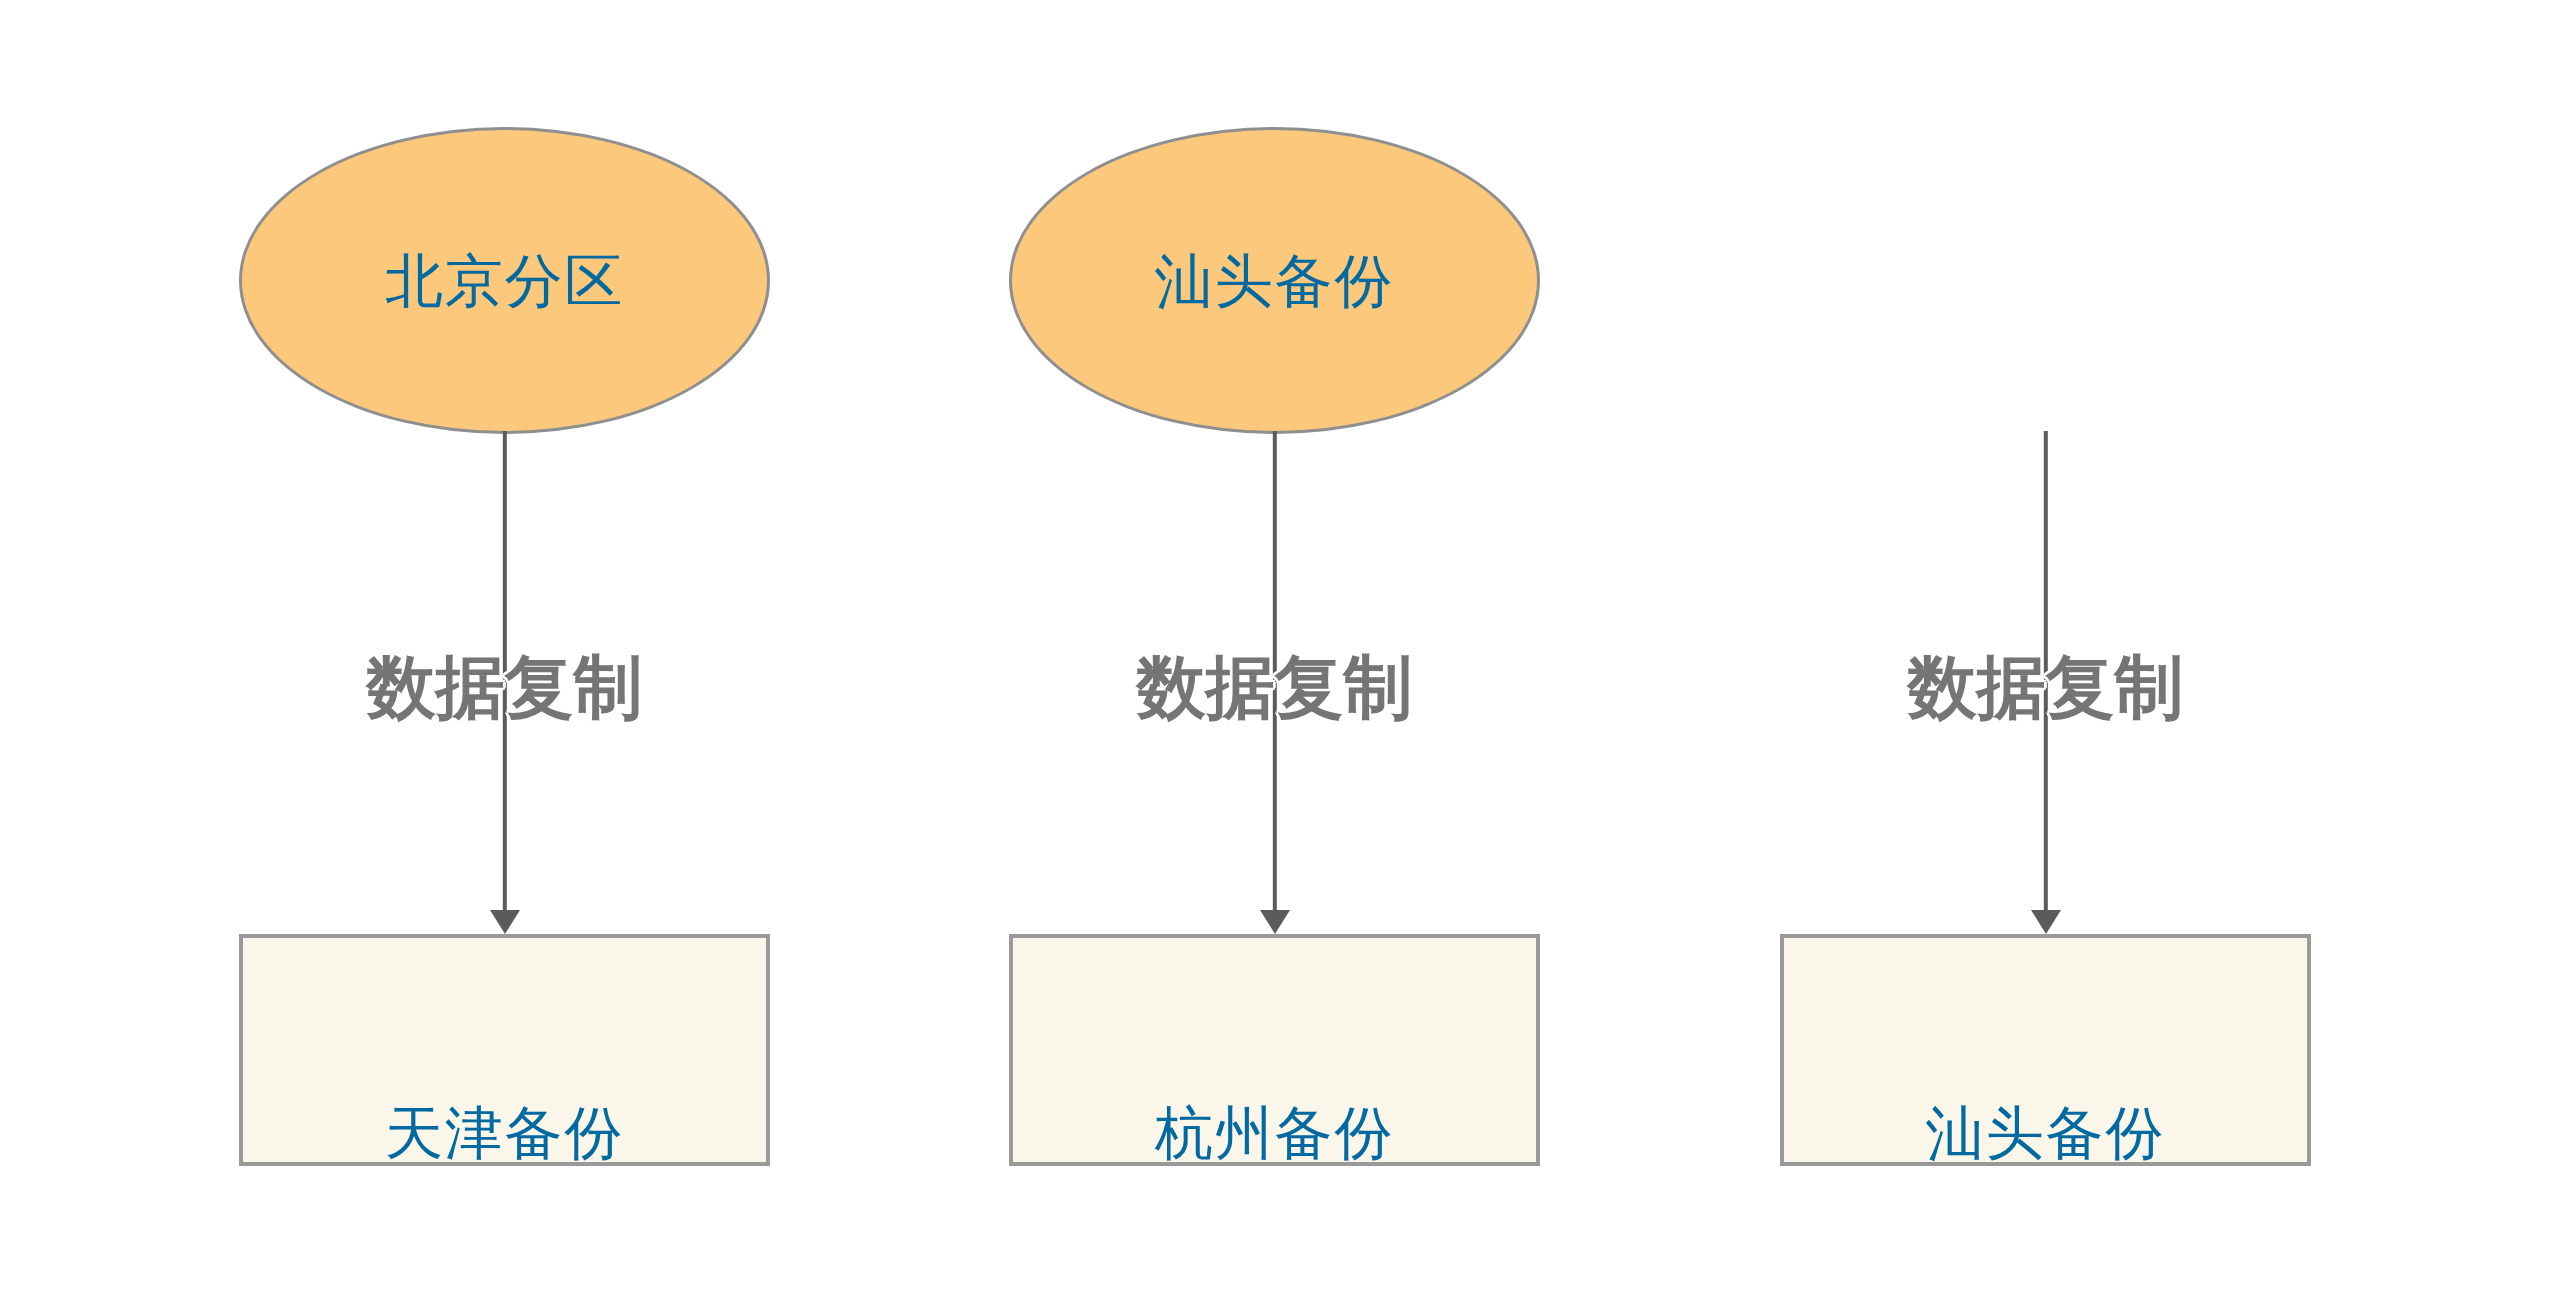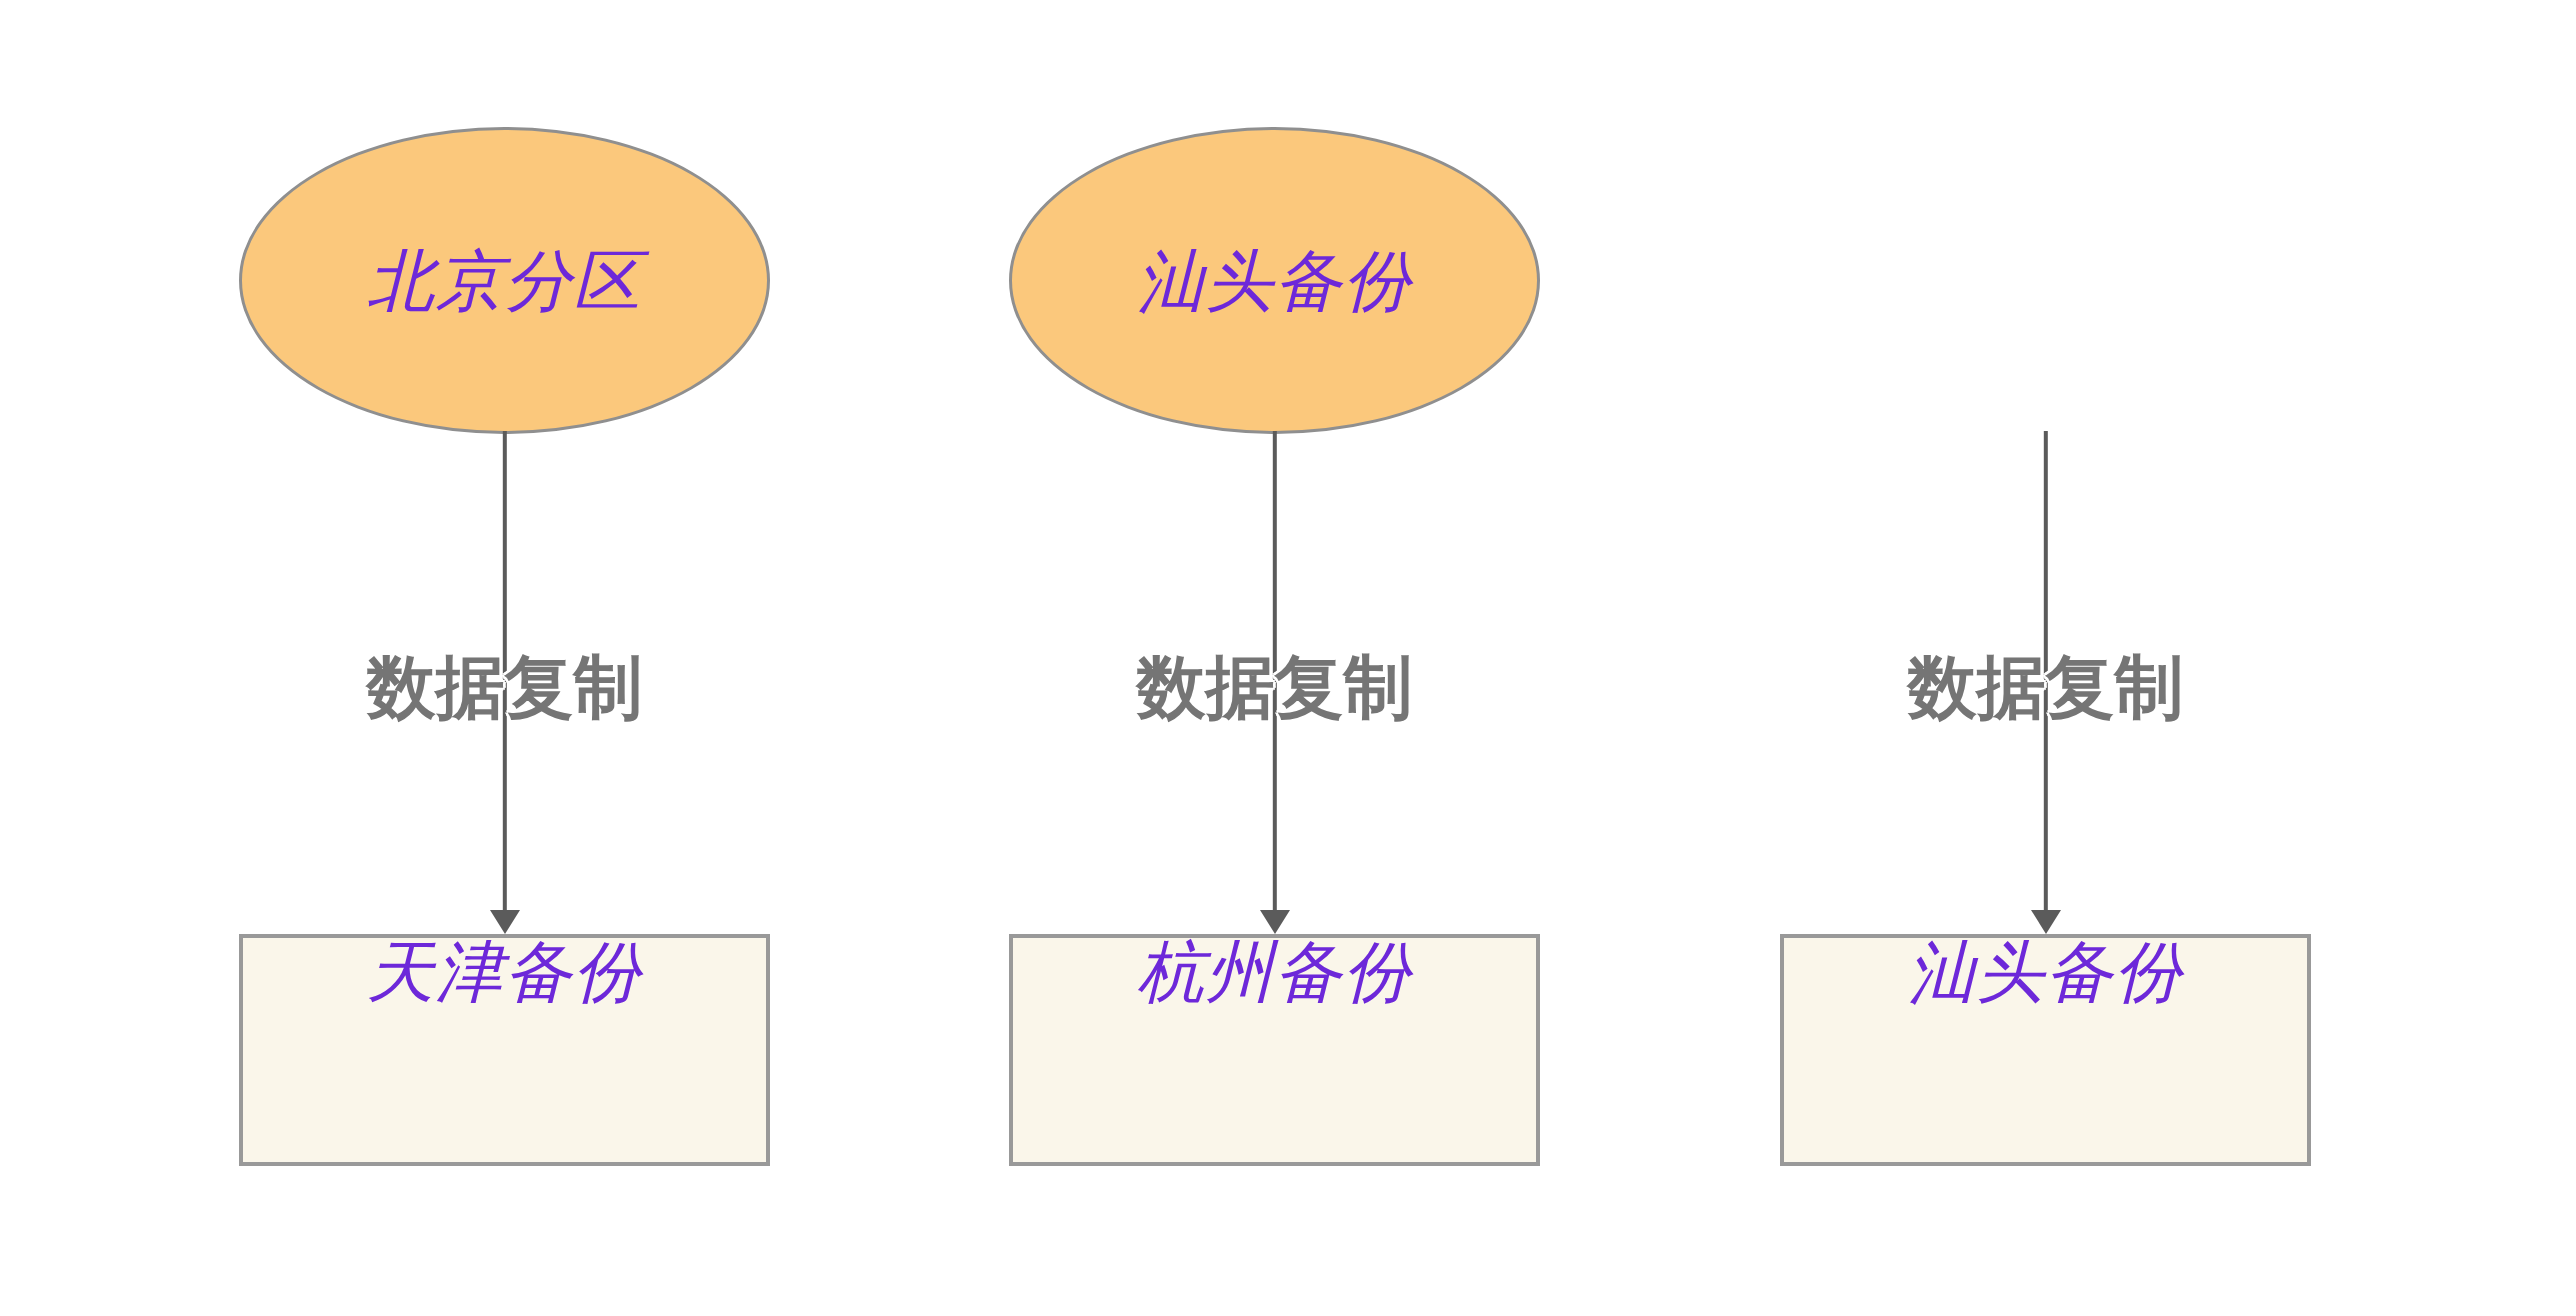--- a/index.html
+++ b/index.html
@@ -33,26 +33,25 @@
     height: 307px;
     box-sizing: border-box;
     background: #FBC87C;
     border: 3.5px solid #8F8F8F;
     border-radius: 50%;
     display: flex;
     align-items: center;
     justify-content: center;
   }
   .node-label {
-    font-size: 67px;
-    color: #6d28d9;
+    font-size: 58px;
+    color: #0369a1;
     letter-spacing: 1.8px;
     white-space: nowrap;
     line-height: 1;
-    font-style: italic;
   }
   .edge-line {
     position: absolute;
     top: 431px;
     left: 50%;
     transform: translateX(-50%);
     width: 4.4px;
     height: 483px;
     background: #5B5B5B;
   }
@@ -84,21 +83,21 @@
   .target-rect {
     position: absolute;
     top: 934px;
     left: 0;
     width: 531px;
     height: 232px;
     box-sizing: border-box;
     background: #FAF6EA;
     border: 4.4px solid #999999;
     display: flex;
-    align-items: flex-start;
+    align-items: flex-end;
     justify-content: center;
   }
 </style>
 </head>
 <body>
 
 <div class="canvas">
 
   <div class="column col-1">
     <div class="source-ellipse">

